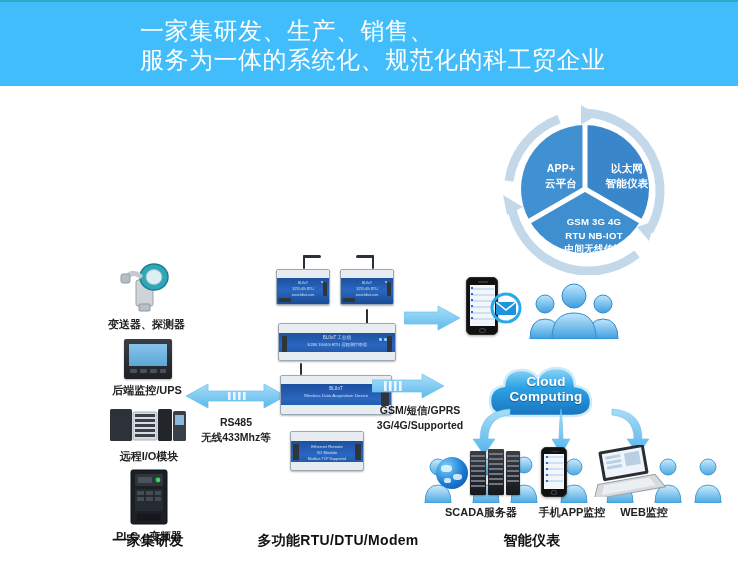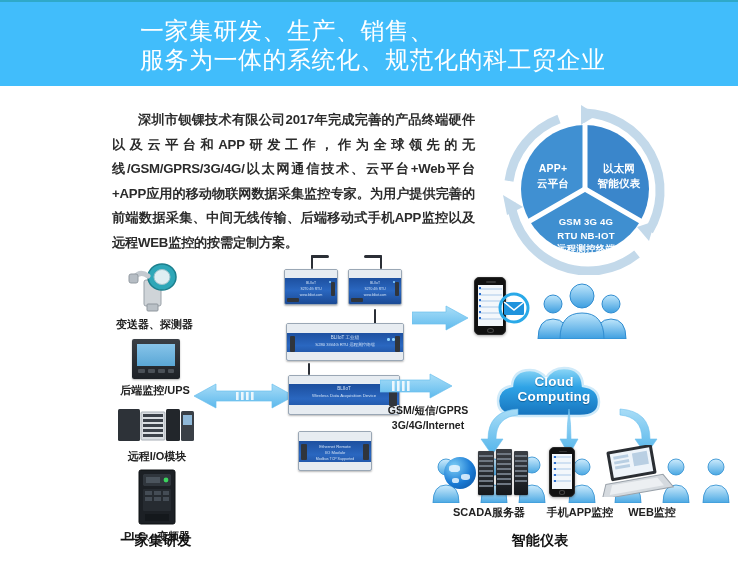--- a/index.html
+++ b/index.html
@@ -35,28 +35,28 @@
     font-weight: 600;
     letter-spacing: -0.2px;
   }
 
   
   .circle-wrap { position: absolute; left: 497px; top: 103px; width: 180px; height: 172px; }
   .pie { position: absolute; left: 22px; top: 20px; width: 132px; height: 132px; }
   .seg-label {
     position: absolute; color: #ffffff; text-align: center;
     font-size: 10.5px; line-height: 14.5px; font-weight: 700;
-    letter-spacing: .2px; white-space: pre-line;
+    letter-spacing: .2px; white-space: pre-line; margin-left: 8px;
   }
   .seg-app   { left: 26px;  top: 58px;  width: 60px; }
   .seg-eth   { left: 92px;  top: 58px;  width: 60px; }
   .seg-gsm   { left: 30px;  top: 112px; width: 118px; font-size: 9.6px; line-height: 13.5px; }
 
   
-  .diagram { position:absolute; left:0; top:255px; width:604px; height:327px;margin-left:8px; }
+  .diagram { position:absolute; left:0; top:255px; width:604px; height:327px; }
 
   .col-label {
     position: absolute; font-size: 11px; color: #222; font-weight: 600;
     text-align: center; white-space: nowrap;
   }
   .section-title {
     position: absolute; font-size: 14px; color: #111; font-weight: 700;
     text-align: center; white-space: nowrap; letter-spacing: .3px;
   }
   .link-label {
@@ -127,21 +127,20 @@
 </head>
 <body>
 
 <div id="page">
 
   <div class="banner">
     <div class="banner-text">一家集研发、生产、销售、
 服务为一体的系统化、规范化的科工贸企业</div>
   </div>
 
-  <div class="intro">深圳市钡锞技术有限公司2017年完成完善的产品终端硬件以及云平台和APP研发工作，作为全球领先的无线/GSM/GPRS/3G/4G/以太网通信技术、云平台+Web平台+APP应用的移动物联网数据采集监控专家。为用户提供完善的前端数据采集、中间无线传输、后端移动式手机APP监控以及远程WEB监控的按需定制方案。</div>
 
   <div class="circle-wrap">
 
     <svg width="180" height="172" style="position:absolute;left:0;top:0">
       <g fill="none" stroke="#c3d9ea" stroke-width="9">
         <path d="M88 10 A78 78 0 0 1 152 128"></path>
         <path d="M140 151 A78 78 0 0 1 14 100"></path>
         <path d="M12 78 A78 78 0 0 1 62 16"></path>
       </g>
       <polygon points="84,2 100,12 84,22" fill="#c3d9ea"></polygon>
@@ -163,21 +162,21 @@
         <line x1="66" y1="66" x2="10.6" y2="98"></line>
       </g>
     </svg>
 
     <div class="seg-label seg-app">APP+
 云平台</div>
     <div class="seg-label seg-eth">以太网
 智能仪表</div>
     <div class="seg-label seg-gsm">GSM 3G 4G
 RTU NB-IOT
-远程测控终端</div>
+中间无线传输</div>
   </div>
 
   <div class="diagram">
 
     <div class="dev" style="left:112px; top:5px; width:66px; height:52px;">
       <svg width="66" height="52" viewBox="0 0 66 52">
         <rect x="24" y="20" width="17" height="26" rx="2" fill="#cfd4d8" stroke="#9aa2a9" stroke-width="1"></rect>
         <rect x="27" y="44" width="11" height="7" rx="1" fill="#b9c0c6" stroke="#8f979e"></rect>
         <ellipse cx="42" cy="17" rx="14" ry="13" fill="#2ea7b8" stroke="#1c7f8d" stroke-width="1.5"></ellipse>
         <ellipse cx="42" cy="17" rx="8" ry="7.5" fill="#dfeef2" stroke="#9fc3cc"></ellipse>
@@ -244,20 +243,22 @@
         </linearGradient>
       </defs>
       <polygon points="0,15 22,3 22,10 78,10 78,3 100,15 78,27 78,20 22,20 22,27" fill="url(#ga1)" stroke="#6cc0ee" stroke-width="0.7"></polygon>
       <g fill="#ffffff" opacity=".85">
         <rect x="42" y="11" width="2.6" height="8"></rect>
           <rect x="47" y="11" width="2.6" height="8"></rect>
         <rect x="52" y="11" width="2.6" height="8"></rect>
           <rect x="57" y="11" width="2.6" height="8"></rect>
       </g>
     </svg>
+    <div class="link-label" style="left:186px; top:160px; width:100px;">RS485
+无线433Mhz等</div>
 
     <div class="ant" style="left:303px; top:0px; width:2px; height:14px;"></div>
     <div class="ant" style="left:303px; top:0px; width:18px; height:2.5px; border-radius:2px;"></div>
     <div class="rtu" style="left:276px; top:14px; width:54px; height:36px;">
       <div class="band" style="top:0; height:8px;"></div>
       <div class="txt" style="top:11px;">BLIIoT</div>
       <div class="txt" style="top:17px;">S270 4G RTU</div>
       <div class="txt" style="top:23px;">www.bliiot.com</div>
       <div class="plug" style="left:2px; bottom:2px; width:12px; height:4px;"></div>
       <div class="plug" style="right:2px; top:12px; width:4px; height:14px;"></div>
@@ -321,21 +322,21 @@
     <svg class="arrow-right" style="left:372px; top:118px;" width="72" height="26" viewBox="0 0 72 26">
       <polygon points="0,7 50,7 50,1 72,13 50,25 50,19 0,19" fill="url(#ga2)" stroke="#6cc0ee" stroke-width="0.7"></polygon>
       <g fill="#ffffff" opacity=".85">
         <rect x="12" y="8" width="2.6" height="10"></rect>
           <rect x="17" y="8" width="2.6" height="10"></rect>
         <rect x="22" y="8" width="2.6" height="10"></rect>
           <rect x="27" y="8" width="2.6" height="10"></rect>
       </g>
     </svg>
     <div class="link-label" style="left:368px; top:148px; width:104px;">GSM/短信/GPRS
-3G/4G/Internet</div>
+3G/4G/Supported</div>
 
     <svg style="position:absolute; left:392px; top:48px;" width="60" height="52" viewBox="0 0 60 52">
       <path d="M4 46 C4 18 24 8 46 8" stroke="#7cc6ef" stroke-width="11" fill="none" stroke-linecap="butt" opacity=".0"></path>
     </svg>
 
     <div class="phone" style="left:466px; top:22px; width:32px; height:58px;">
       <div class="spk" style="left:11px; top:3px; width:10px; height:1.6px;"></div>
       <div class="scr" style="left:2.5px; top:7px; right:2.5px; bottom:8px;">
         <div class="row" style="top:3px;"></div>
           <div class="dotb" style="top:2px;"></div>
@@ -513,16 +514,17 @@
         <polygon points="6,34 64,34 72,48 0,48" fill="#d5dadf" stroke="#9aa2aa"></polygon>
         <polygon points="12,36 58,36 63,45 8,45" fill="#eceff2"></polygon>
       </g>
     </svg>
 
     <div class="col-label" style="left:428px; top:250px; width:106px;">SCADA服务器</div>
     <div class="col-label" style="left:524px; top:250px; width:96px;">手机APP监控</div>
     <div class="col-label" style="left:604px; top:250px; width:80px;">WEB监控</div>
 
     <div class="section-title" style="left:92px; top:277px; width:112px;">一家集研发</div>
+    <div class="section-title" style="left:228px; top:277px; width:220px;">多功能RTU/DTU/Modem</div>
     <div class="section-title" style="left:452px; top:277px; width:160px;">智能仪表</div>
 
   </div>
 </div>
 
 </body></html>

